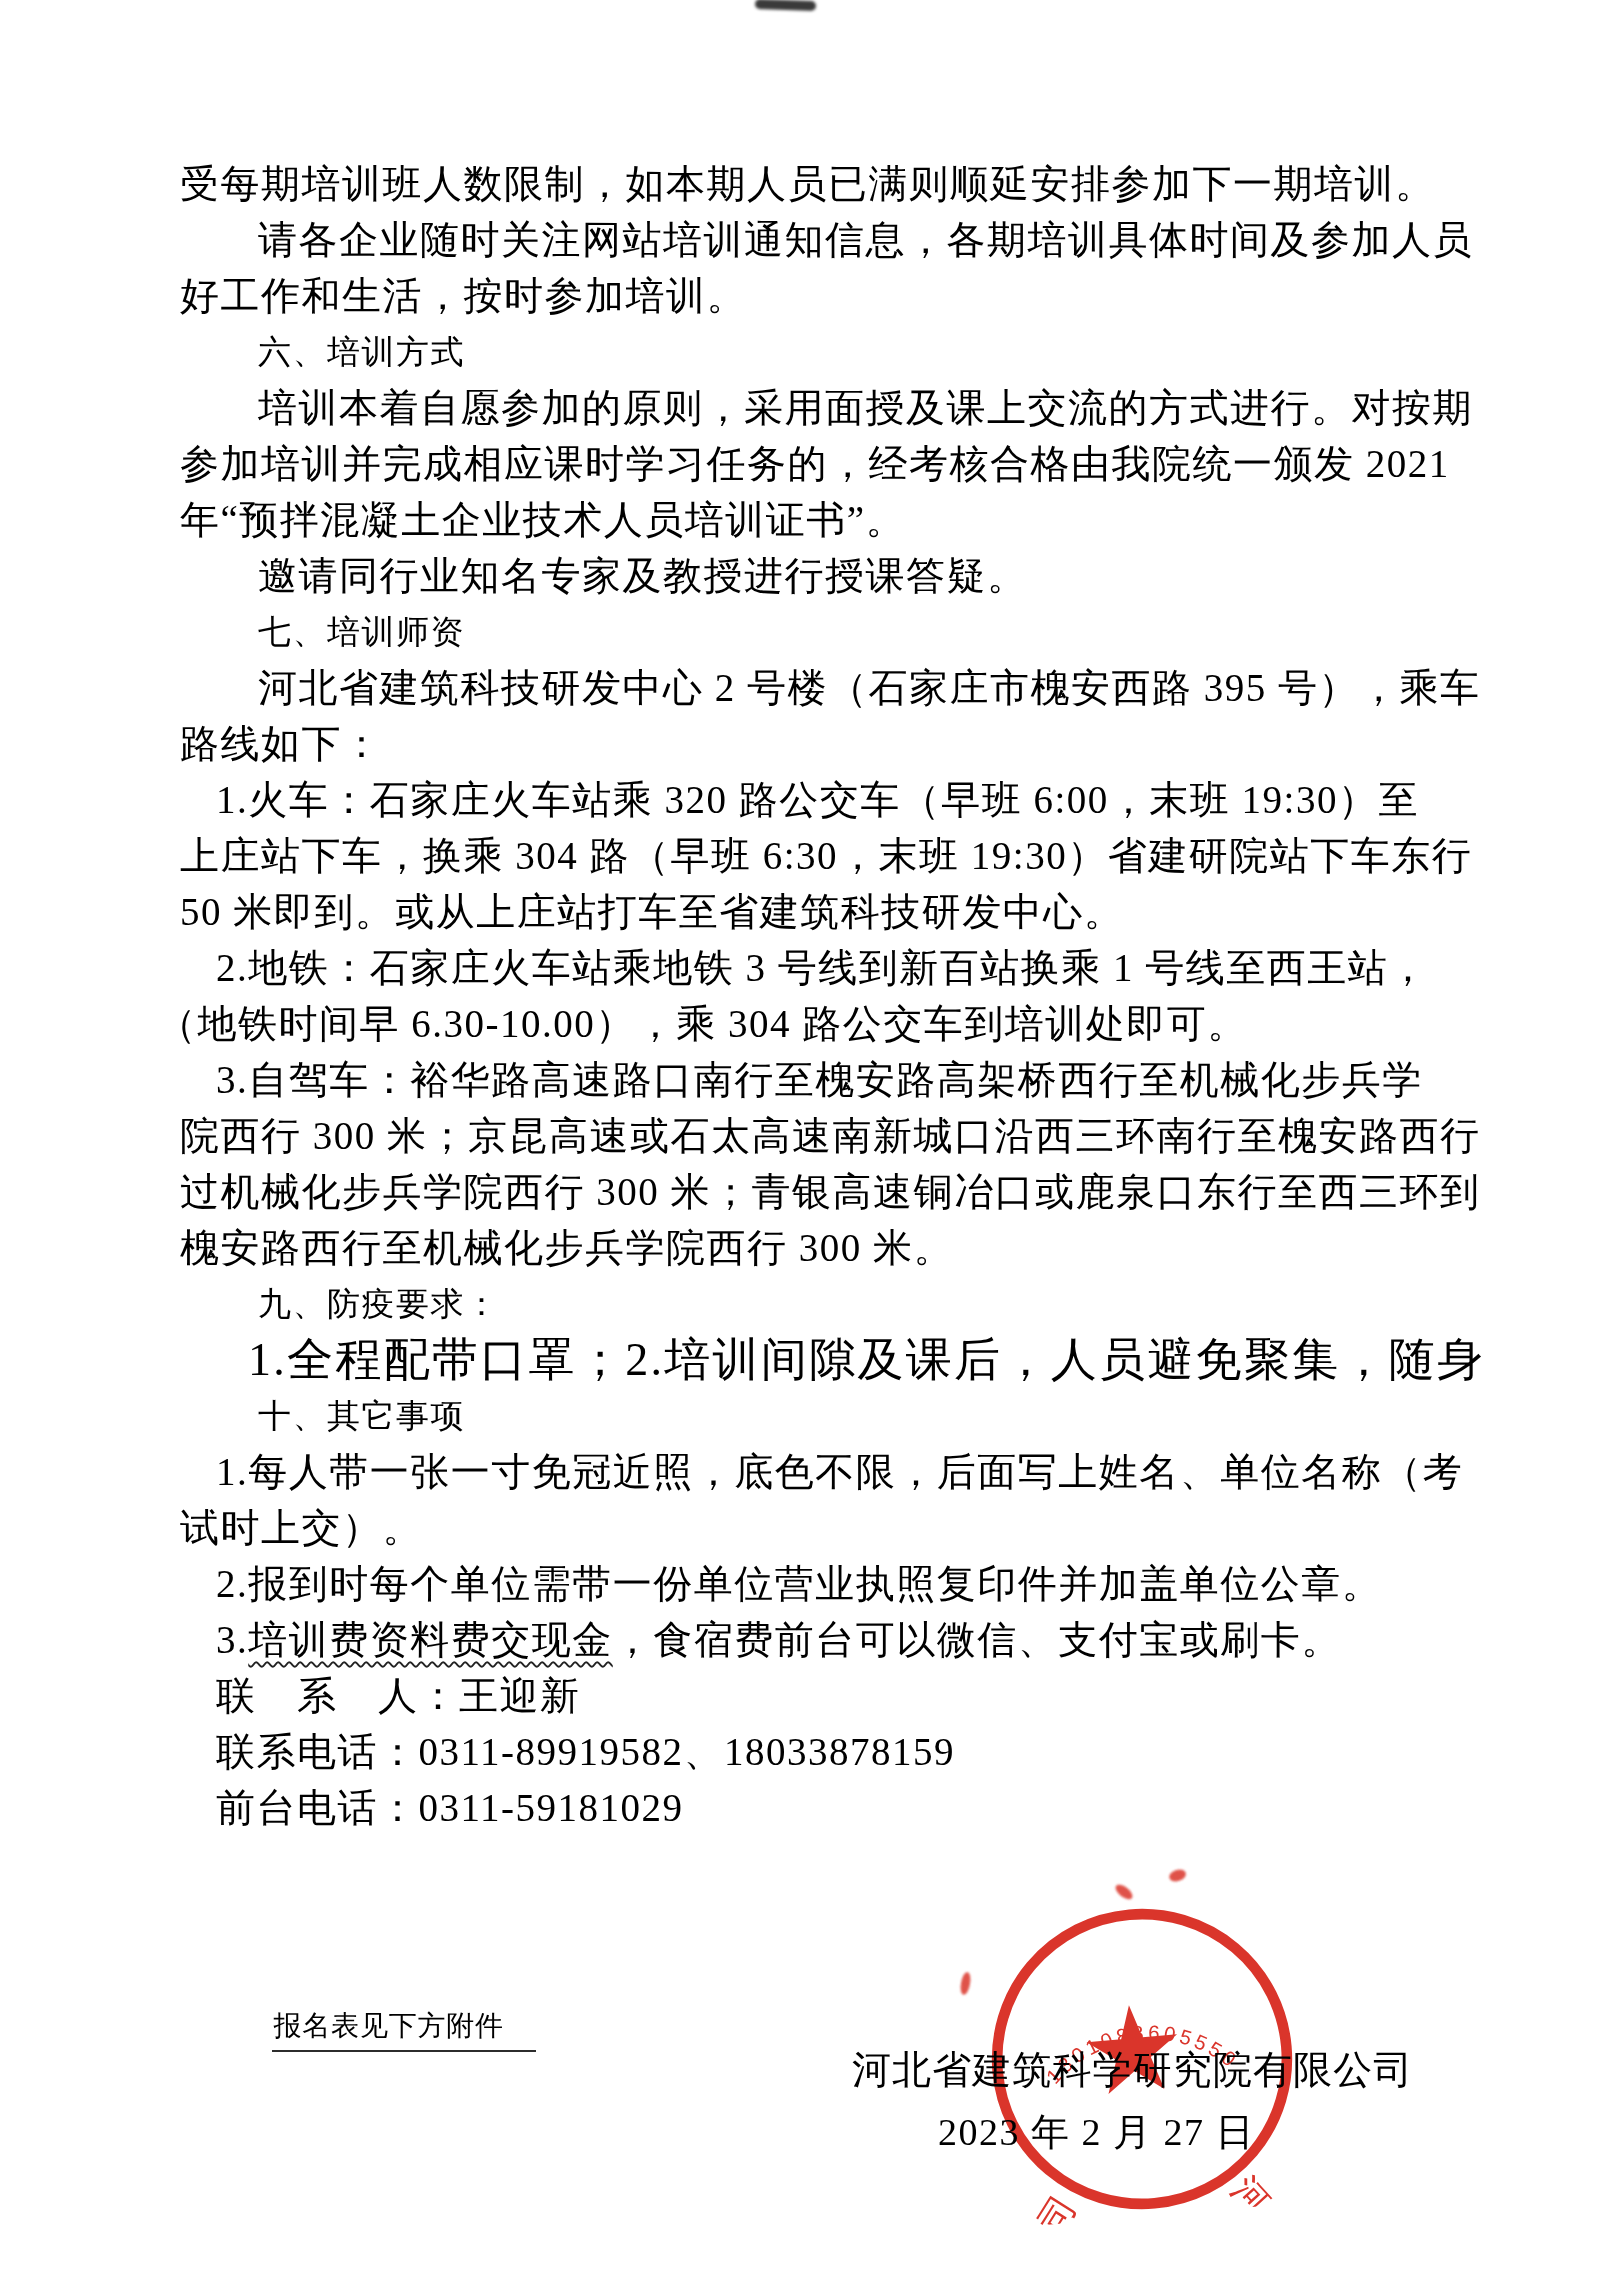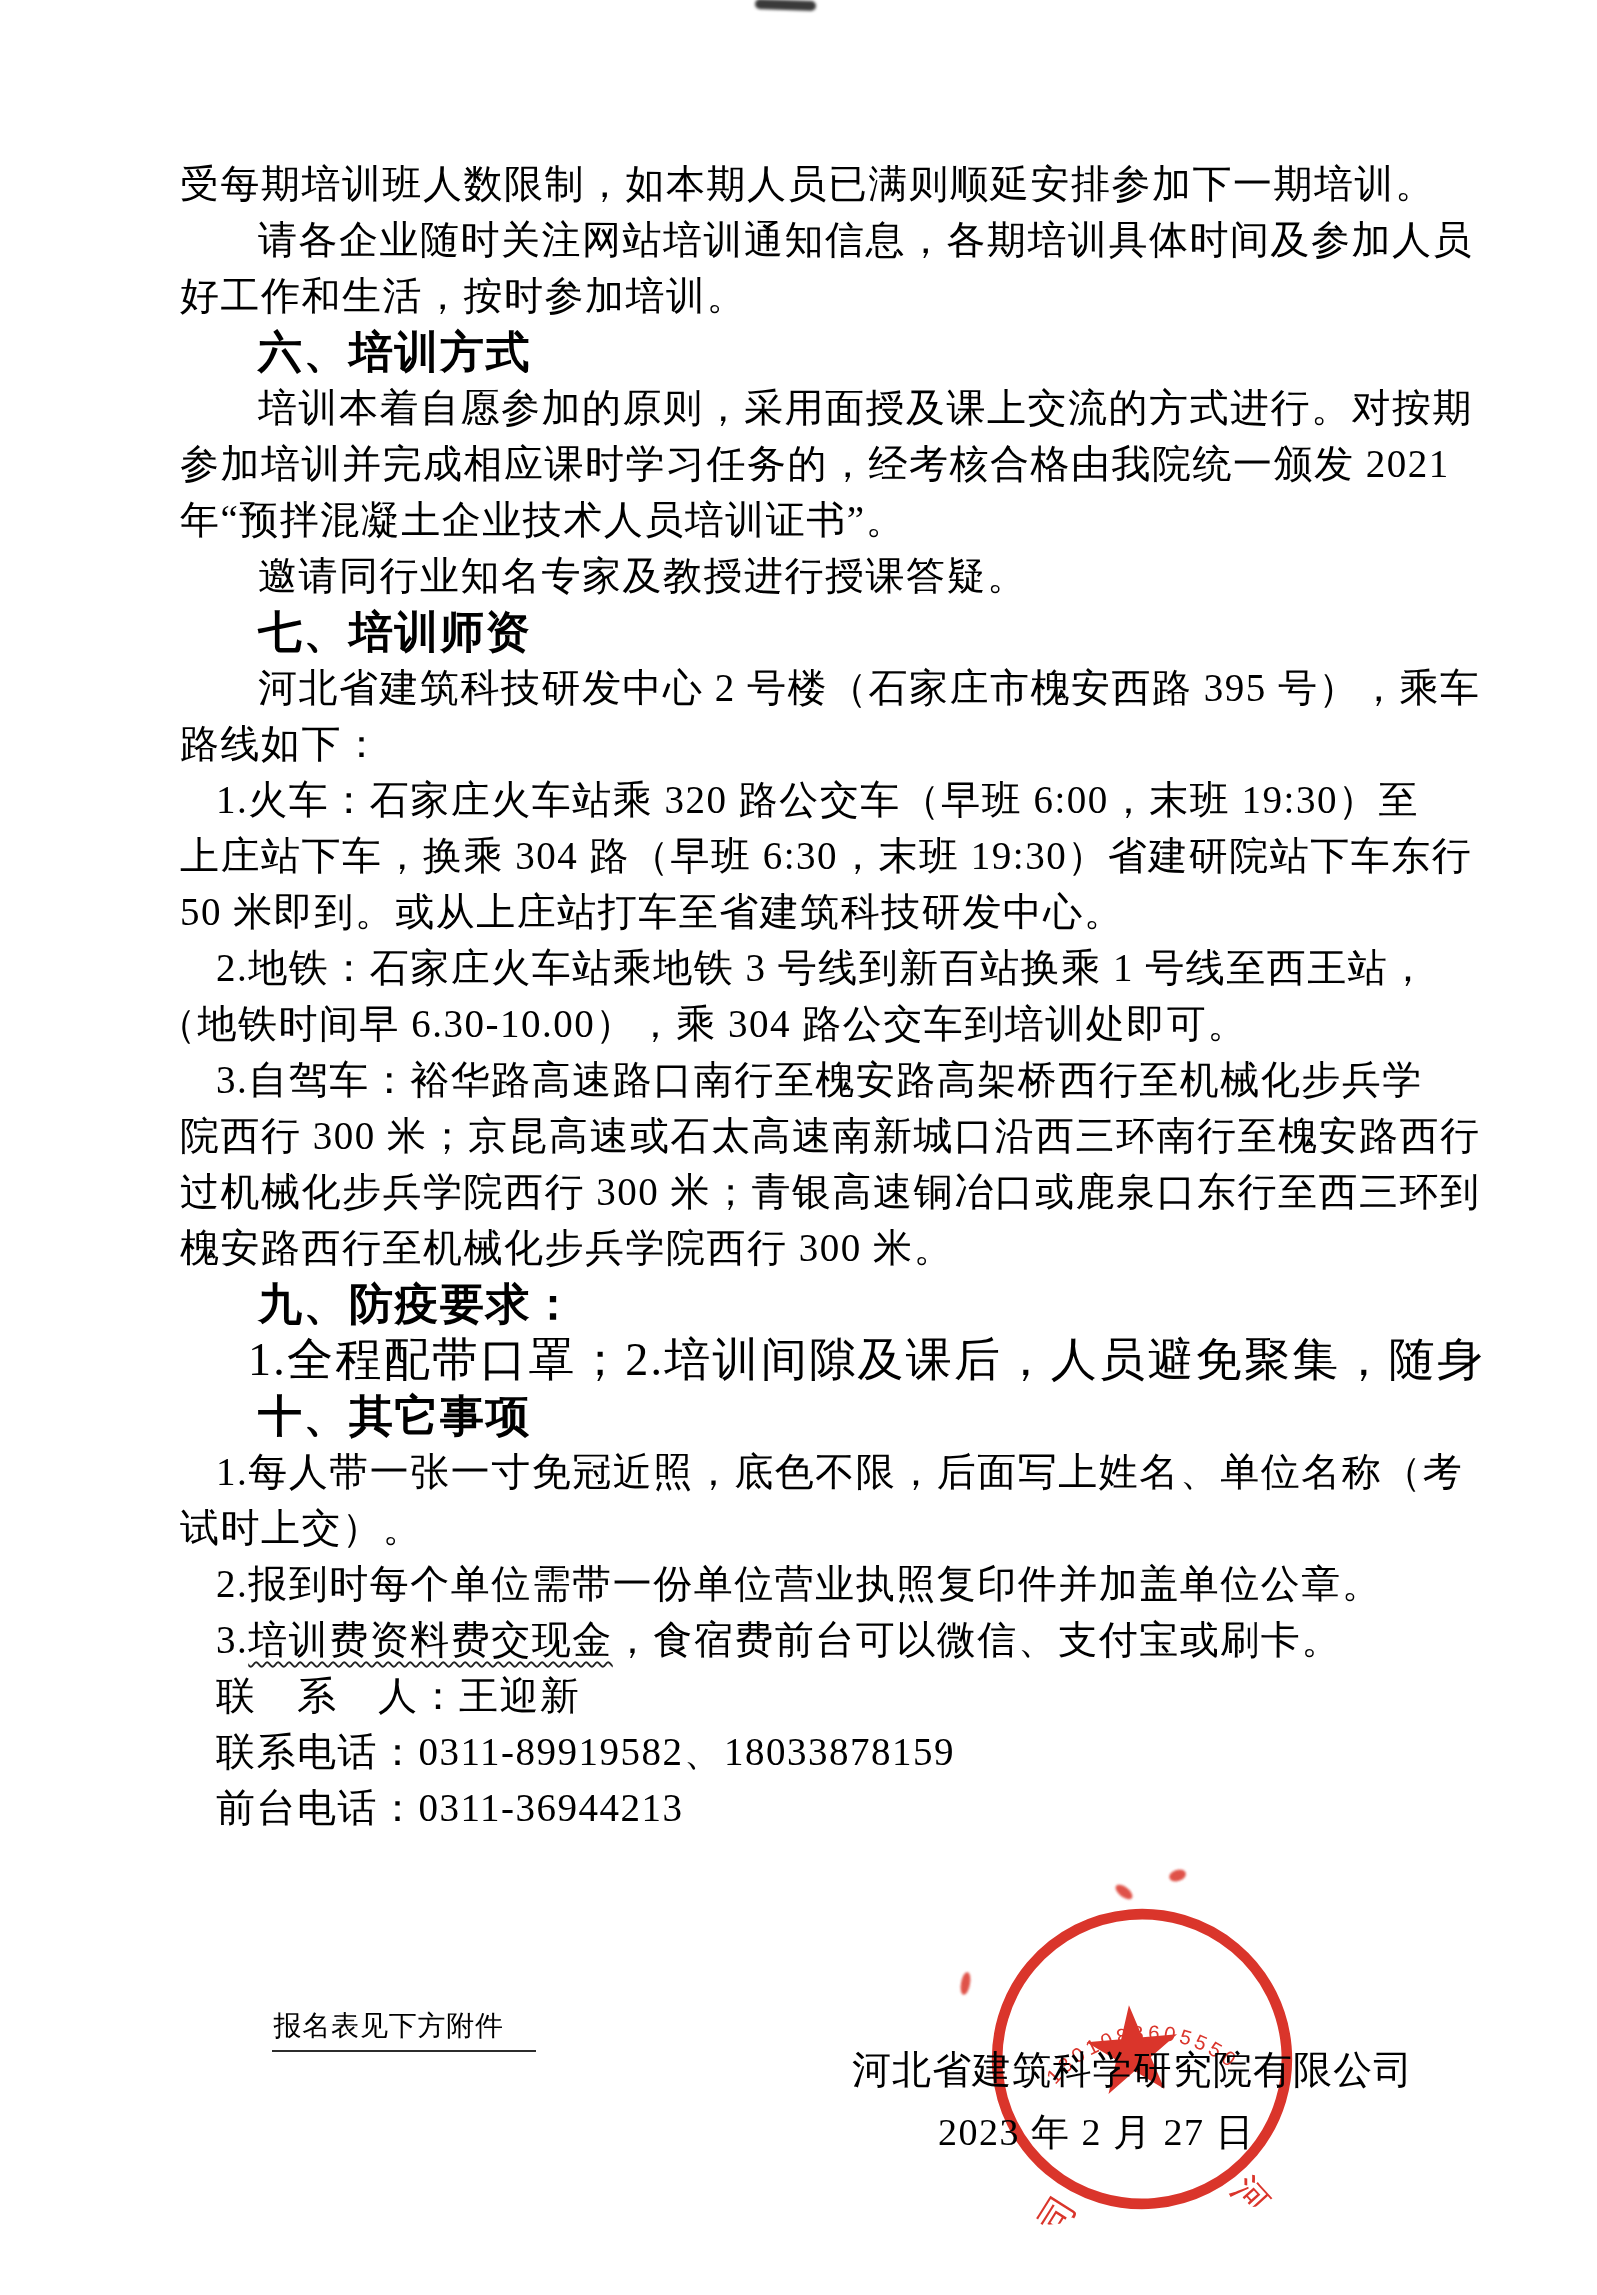--- a/index.html
+++ b/index.html
@@ -7,21 +7,21 @@
     position:relative;width:1597px;height:2295px;background:#ffffff;overflow:hidden;
     font-family:"Liberation Serif","DejaVu Serif",serif;color:#000000;
   }
   .doc{
     position:absolute;left:180px;top:156px;width:1306px;
     font-size:39px;line-height:56px;letter-spacing:1.5px;white-space:nowrap;
   }
   .line{height:56px;}
   .ind{padding-left:78px;}          
   .num{padding-left:36px;}           
-  .h{font-family:"Liberation Sans","DejaVu Sans",sans-serif;font-weight:700;font-size:44px;}
+  .h{font-family:"Liberation Sans","DejaVu Sans",sans-serif;font-weight:400;font-size:33px;}
   .big{font-size:46px;letter-spacing:2.3px;}
   .big-first{padding-left:68px;}
   .paren{margin-left:-23px;}
   .wavy{
     text-decoration:underline;text-decoration-style:wavy;
     text-decoration-thickness:1.9px;text-underline-offset:8.4px;text-decoration-color:#222;
   }
   .note{
     position:absolute;left:272px;top:2007px;font-size:28px;letter-spacing:0.8px;
     border-bottom:2.3px solid #2c2c2c;padding:0 32px 5.3px 1.5px;white-space:nowrap;text-align:right;
@@ -71,21 +71,21 @@
     <div class="line">槐安路西行至机械化步兵学院西行 300 米。</div>
     <div class="line ind h">九、防疫要求：</div>
     <div class="line big big-first">1.全程配带口罩；2.培训间隙及课后，人员避免聚集，随身</div>
     <div class="line ind h">十、其它事项</div>
     <div class="line num">1.每人带一张一寸免冠近照，底色不限，后面写上姓名、单位名称（考</div>
     <div class="line">试时上交）。</div>
     <div class="line num">2.报到时每个单位需带一份单位营业执照复印件并加盖单位公章。</div>
     <div class="line num"><span>3.</span><span class="wavy">培训费资料费交现金</span><span>，食宿费前台可以微信、支付宝或刷卡。</span></div>
     <div class="line num">联　系　人：王迎新</div>
     <div class="line num">联系电话：0311-89919582、18033878159</div>
-    <div class="line num">前台电话：0311-36944213</div>
+    <div class="line num">前台电话：0311-59181029</div>
   </div>
 
   <div class="note">报名表见下方附件</div>
 
   <div class="sig-company">河北省建筑科学研究院有限公司</div>
   <div class="sig-date">2023 年 2 月 27 日</div>
 
   <svg class="stamp" viewBox="0 0 414 414" aria-hidden="true">
     <circle cx="207" cy="207" r="191" fill="none" stroke="#d7251b" stroke-width="14"></circle>
     <path id="sealArcTop" d="M 207 352 A 145 145 0 1 1 206.9 352" fill="none"></path>

